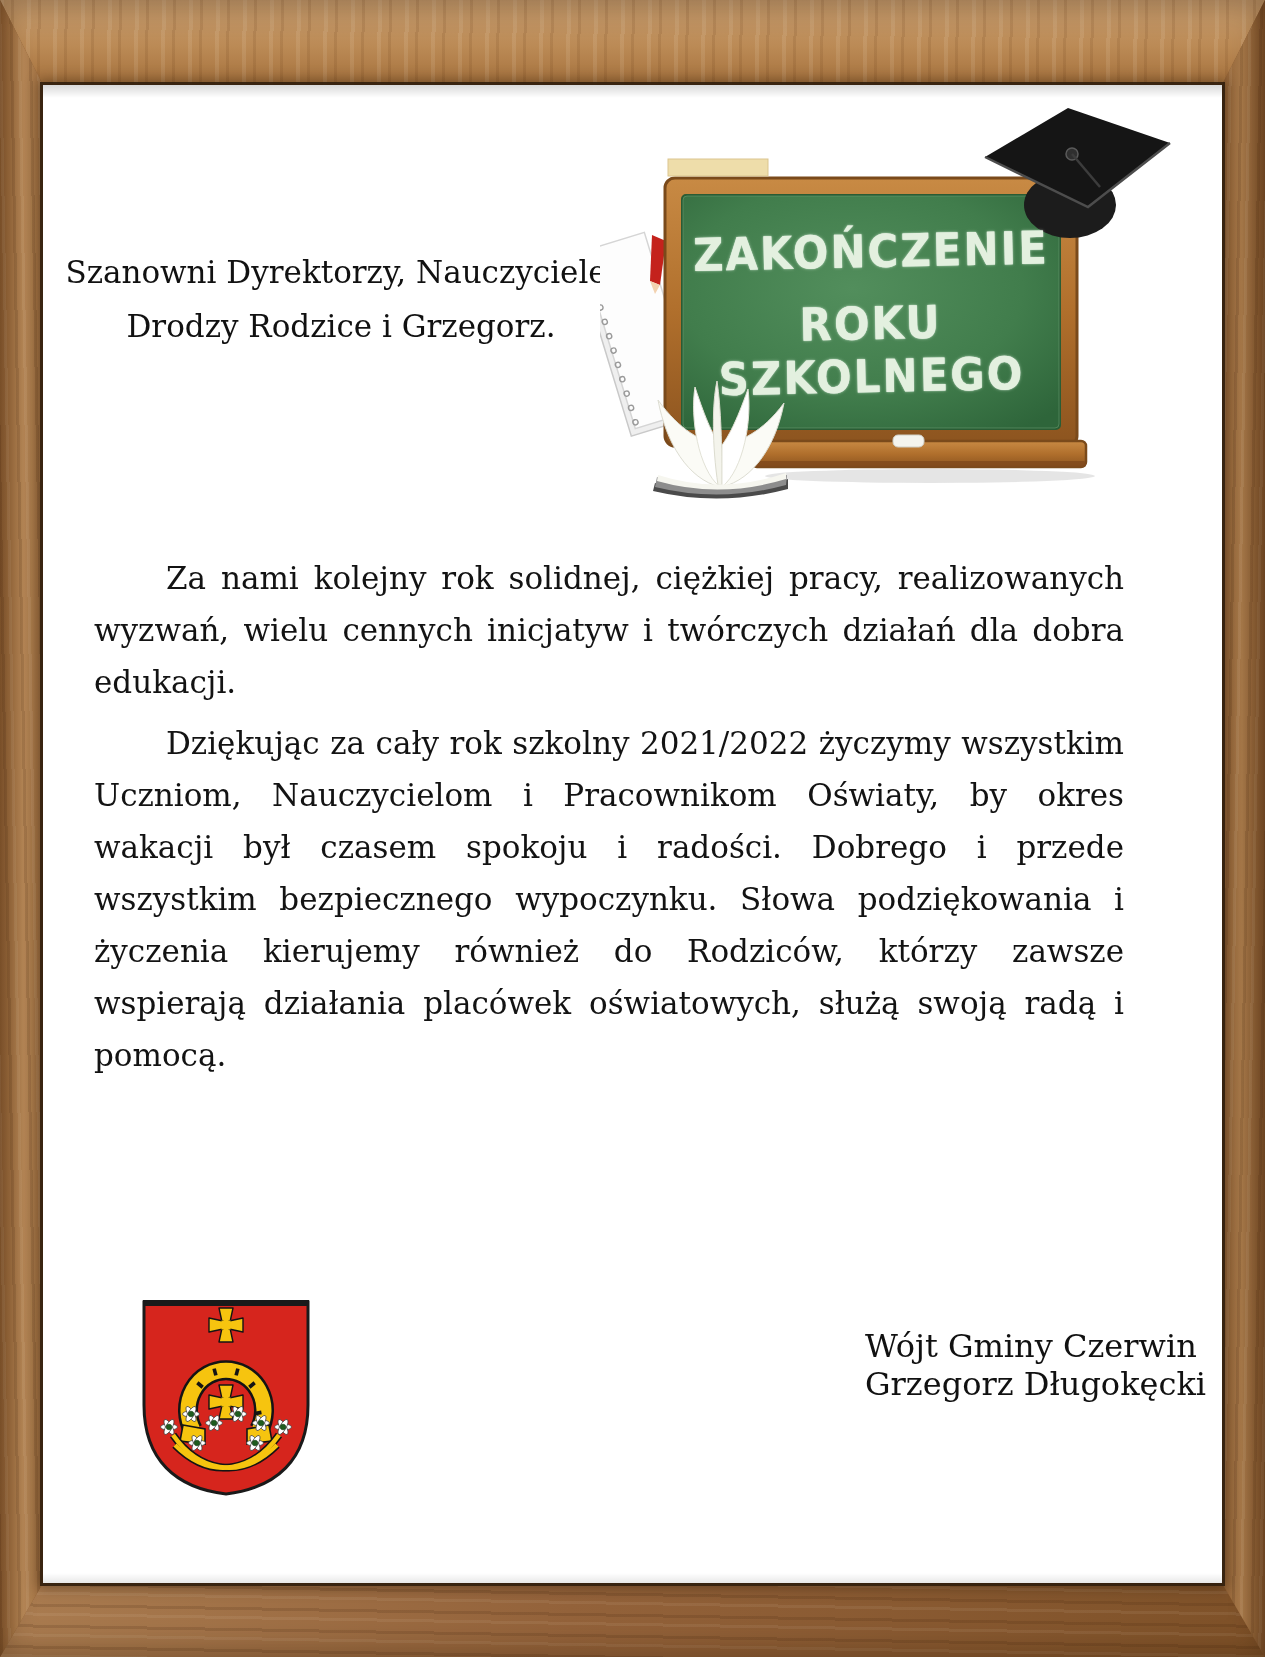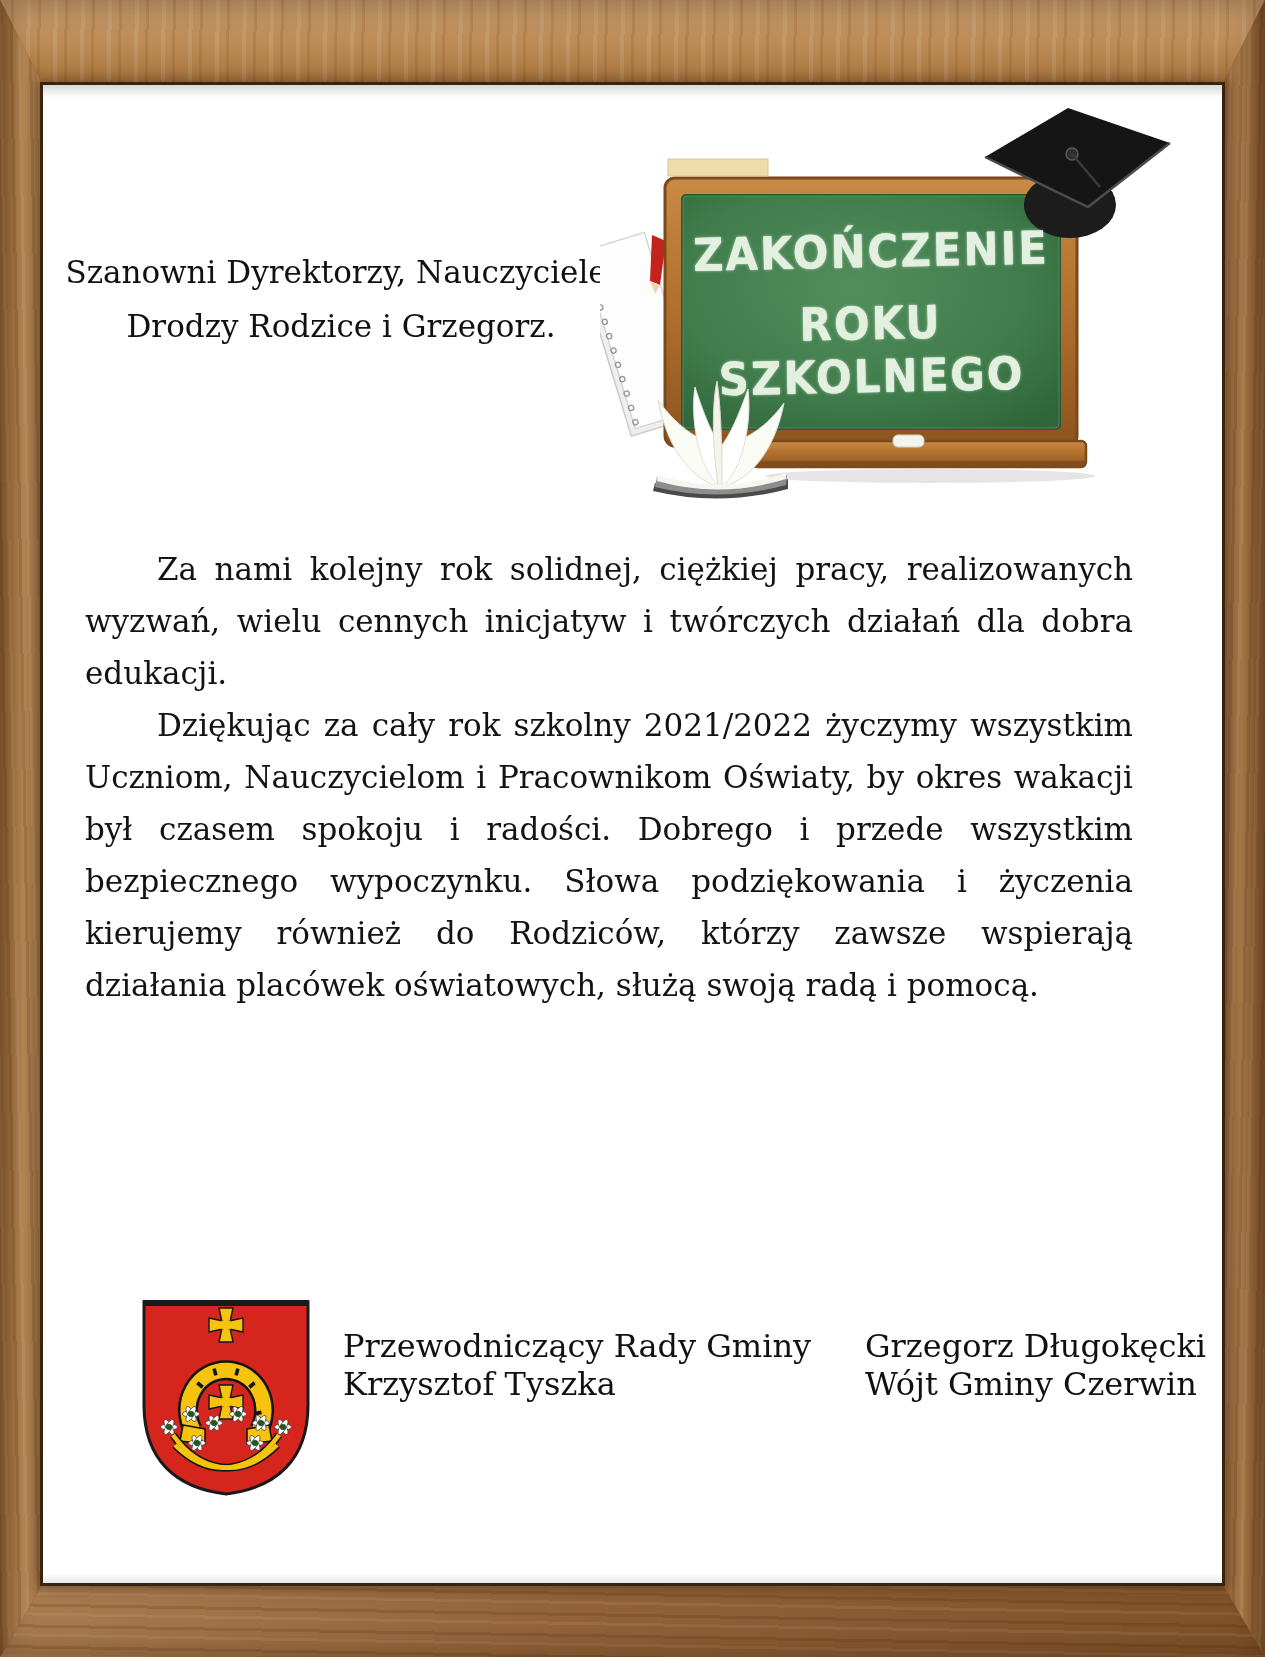--- a/index.html
+++ b/index.html
@@ -44,21 +44,21 @@
   .board-wrap svg{position:absolute;left:0;top:0;}
   .chalk-line{position:absolute;left:65px;width:412px;text-align:center;
     font-family:"DejaVu Sans", sans-serif;font-weight:700;color:#e3f0df;
     letter-spacing:2px;transform:rotate(-1.2deg) scaleY(1.08);
     text-shadow:0 0 3px rgba(235,255,235,.55), 0 0 1px rgba(255,255,255,.8);}
   .chalk-1{top:132px;font-size:42px;}
   .chalk-2{top:206px;font-size:42px;}
   
   .body-text{position:absolute;left:42px;top:458px;width:1048px;
     font-size:31px;line-height:52px;color:#131313;text-align:justify;}
-  .body-text p{margin:0;text-indent:72px;}
+  .body-text p{margin:9px;text-indent:72px;}
   
   .emblem{position:absolute;left:96px;top:1210px;width:174px;height:205px;}
   .sig{position:absolute;font-size:32px;line-height:38px;color:#111;}
   .sig-left{left:300px;top:1242px;}
   .sig-right{left:822px;top:1242px;}
 </style>
 </head>
 <body>
 
 <div class="poster">
@@ -212,23 +212,19 @@
           <use href="#flw" transform="translate(75,128)"></use>
           <use href="#flw" transform="translate(99,119)"></use>
           <use href="#flw" transform="translate(122,128)"></use>
           <use href="#flw" transform="translate(144,132)"></use>
           <use href="#flw" transform="translate(58,148)"></use>
           <use href="#flw" transform="translate(116,148)"></use>
         </g>
       </svg>
     </div>
 
-    <div class="sig sig-left">
-      <div>Przewodniczący Rady Gminy</div>
-      <div>Krzysztof Tyszka</div>
-    </div>
     <div class="sig sig-right">
+      <div>Wójt Gminy Czerwin</div>
       <div>Grzegorz Długokęcki</div>
-      <div>Wójt Gminy Czerwin</div>
     </div>
 
   </div>
 </div>
 
 </body></html>

